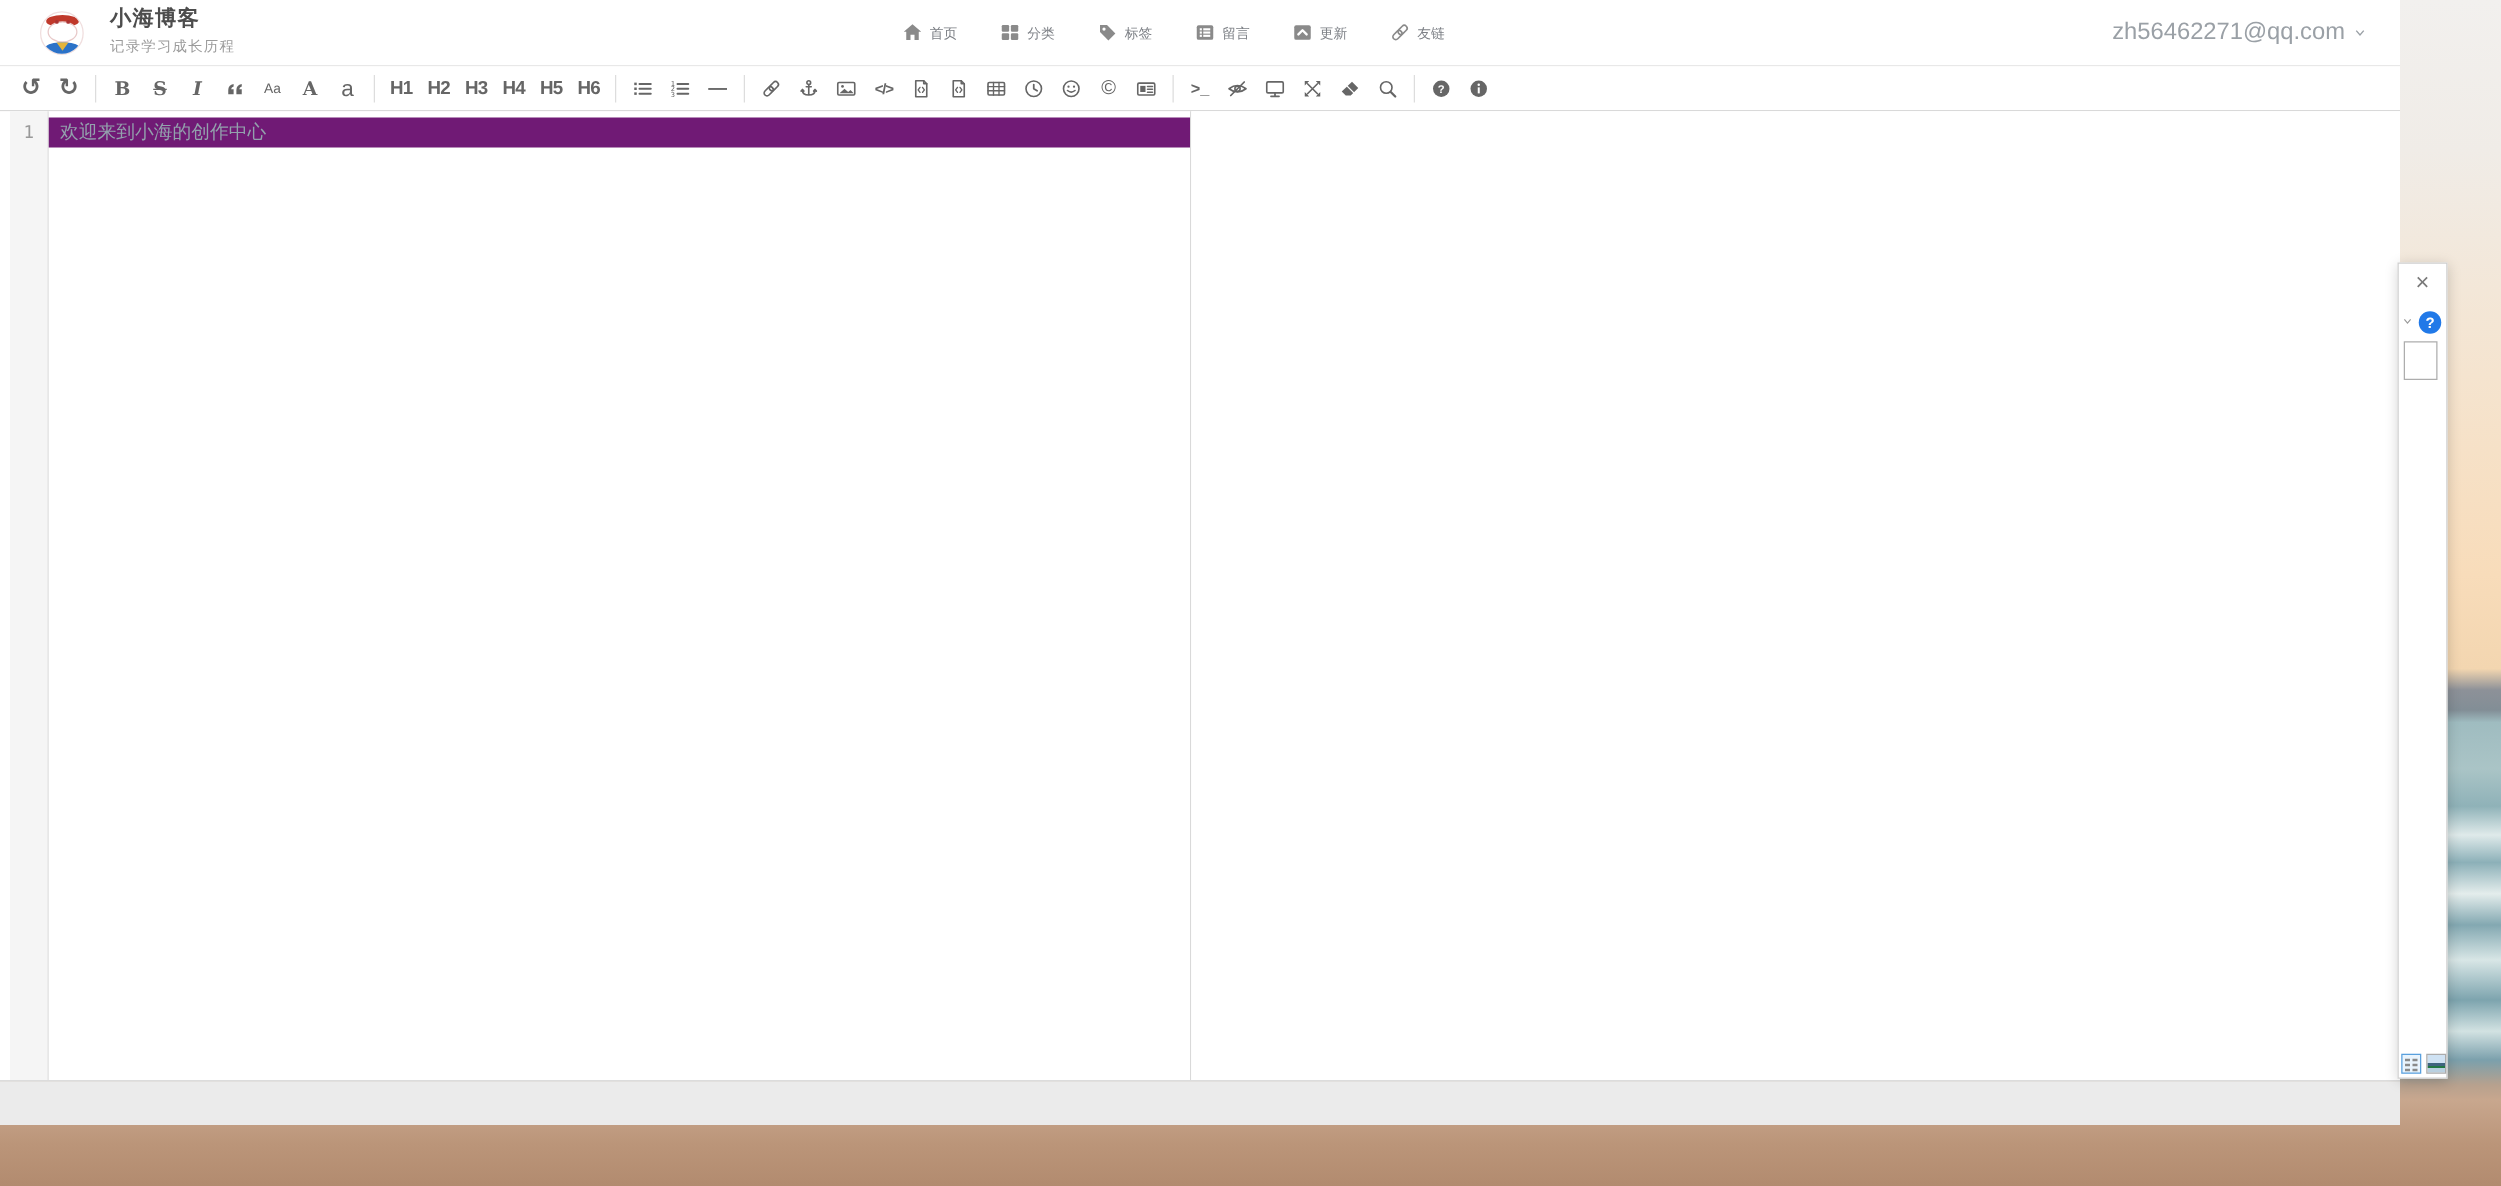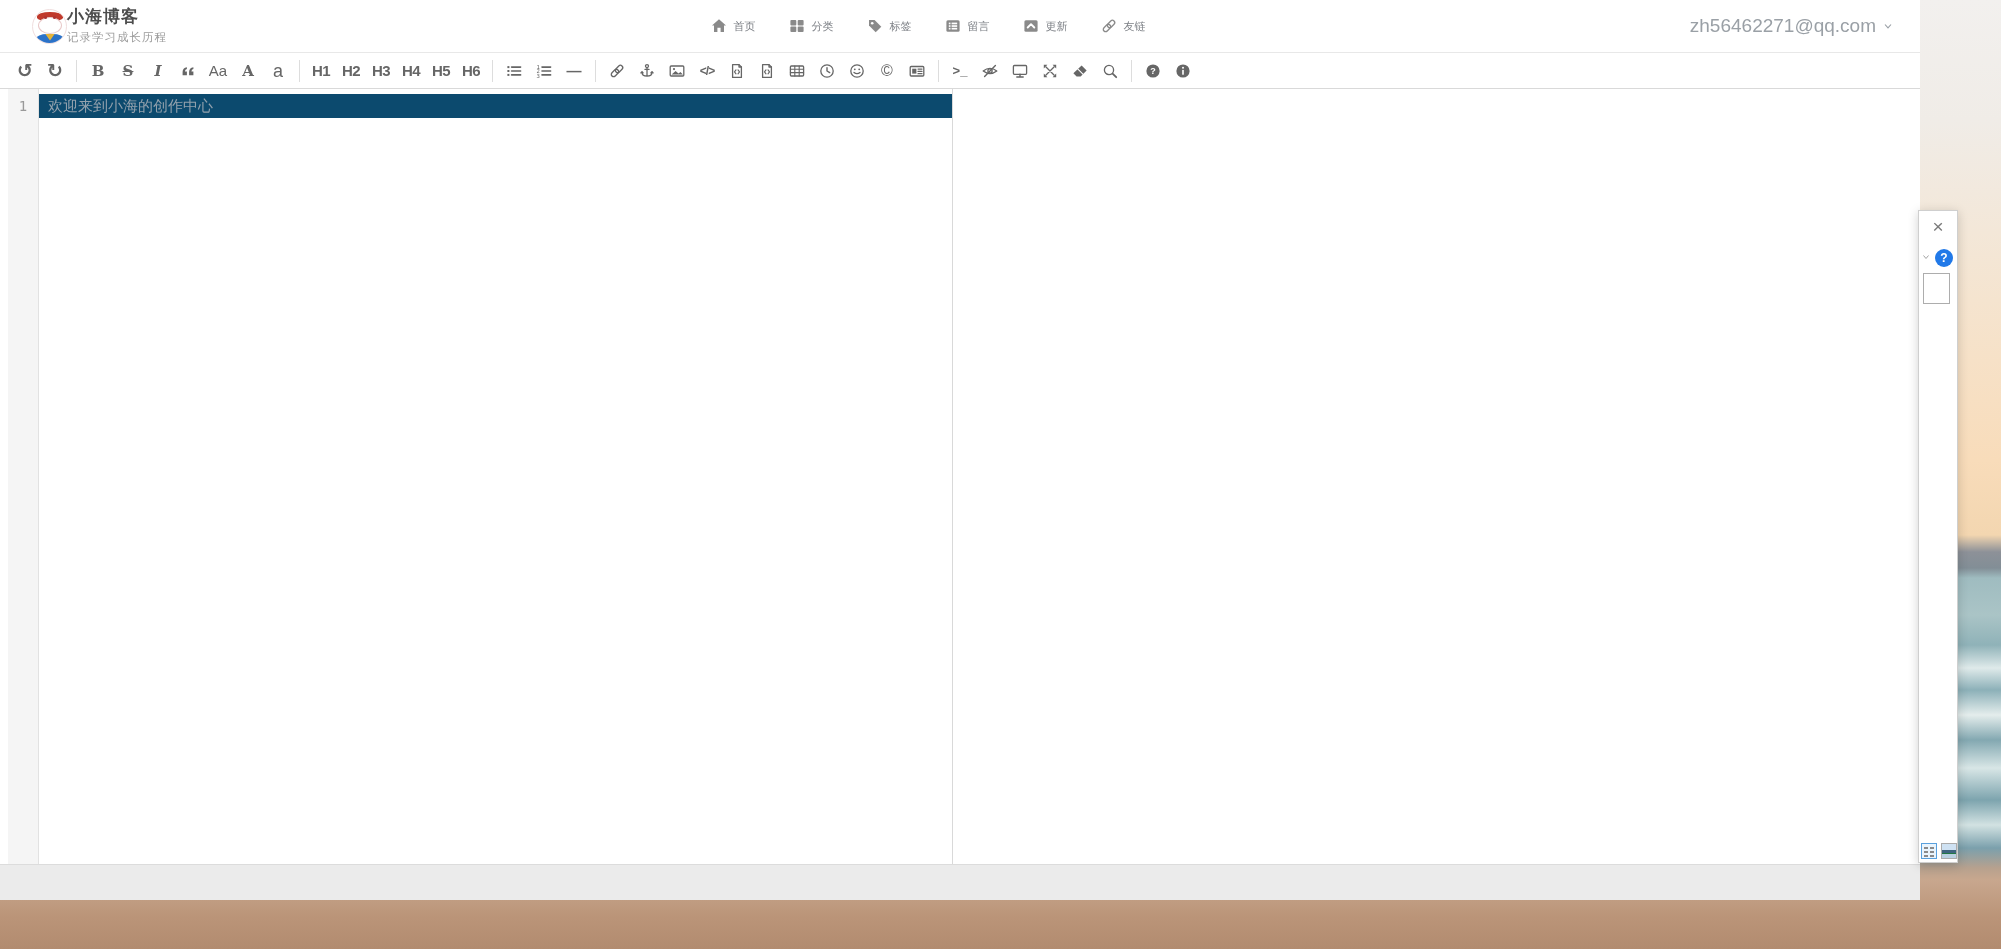--- a/index.html
+++ b/index.html
@@ -20,21 +20,21 @@
   .header { height:53px; background:#fff; border-bottom:1px solid #e8e8e8;
             display:flex; align-items:center; padding:0 26px 0 32px; }
   .brand { display:flex; align-items:center; }
   .avatar { width:35px; height:35px; border-radius:50%; position:relative; overflow:hidden;
             background:#fff; border:1px solid #f0dede; flex:0 0 auto; }
   .avatar .hat  { position:absolute; left:4px; top:2px; width:26px; height:9px; background:#c0392b; border-radius:50% 50% 40% 40%; }
   .avatar .face { position:absolute; left:5px; top:7px; width:24px; height:17px; background:#fff; border:1px solid #e8c9c9; border-radius:50%; }
   .avatar .eye  { position:absolute; top:6px; width:3px; height:3px; background:#a33; border-radius:50%; }
   .avatar .suit { position:absolute; left:3px; bottom:-3px; width:28px; height:12px; background:#2b72c8; border-radius:40% 40% 0 0; }
   .avatar .logo5{ position:absolute; left:12px; bottom:2px; width:10px; height:7px; background:#e4b33a; clip-path:polygon(50% 100%,0 0,100% 0); }
-  .brand-text { margin-left:0; }
+  .brand-text { margin-left:21px;font-family:Liberation Mono, monospace; }
   .brand-title { font-size:17px; font-weight:bold; color:#4d4d4d; letter-spacing:1px; line-height:20px; }
   .brand-sub   { font-size:11.5px; color:#9b9b9b; margin-top:3px; letter-spacing:1px; }
   .nav { flex:1; display:flex; justify-content:center; gap:34px; }
   .nav-item { display:flex; align-items:center; gap:6px; font-size:11px; color:#7d8086; cursor:pointer; }
   .nav-item svg { display:block; }
   .user-box { display:flex; align-items:center; gap:6px; font-size:19px; color:#9aa0a6; cursor:pointer; }
 
   
   .compose-bar { height:46px; background:#ebebeb; position:relative; }
   .title-input { position:absolute; left:44px; top:6px; width:1697px; height:33px;
@@ -47,21 +47,21 @@
   
   .md-toolbar { height:36px; background:#fff; border-bottom:1px solid #d9d9d9;
                 display:flex; align-items:center; padding-left:10px; }
   .tb-btn { min-width:30px; height:28px; display:flex; align-items:center; justify-content:center;
             color:#666; cursor:pointer; border-radius:3px; padding:0 2px; }
   .tb-sep { width:1px; height:22px; background:#ddd; margin:0 6px; }
   .g-txt   { font-size:15px; font-weight:bold; letter-spacing:-0.5px;text-align:center; }
   .g-serif { font-family:"DejaVu Serif","Liberation Serif",serif; font-size:15px; font-weight:bold; }
   .g-strike{ text-decoration:line-through; }
   .g-italic{ font-style:italic; }
-  .g-plain { font-size:15px; }
+  .g-plain { font-size:11px; }
   .g-lower { font-size:18px; line-height:16px; }
   .g-undo  { font-size:19px; font-weight:bold; line-height:18px; }
   .g-code  { font-size:12px; font-weight:bold; letter-spacing:-1px; }
   .g-term  { font-size:13px; font-weight:bold; letter-spacing:0; }
   .g-hr    { font-size:15px; font-weight:bold; }
   .g-copy  { font-size:16px; }
 
   
   .md-editor { height:776px; display:flex; background:#fff; border-bottom:1px solid #dcdcdc; position:relative; }
   .cm-gutter { width:31px; margin-left:8px; background:#f5f5f5; border-right:1px solid #e2e2e2;
@@ -414,21 +414,21 @@
           </svg>
         </span>
       </div>
     </div>
 
   <div class="md-editor">
     <div class="cm-gutter">
         <div class="ln">1</div>
       </div>
     <div class="cm-code">
-        <div class="cm-line active" style="background: #0c4a6e;">欢迎来到小海的创作中心</div>
+        <div class="cm-line active" style="background: #701a75;">欢迎来到小海的创作中心</div>
       </div>
     <div class="md-divider"></div>
     <div class="md-preview"></div>
   </div>
 
   <div class="footer"></div>
 </div>
 
 <div class="side-panel">
   <div class="sp-close">×</div>

